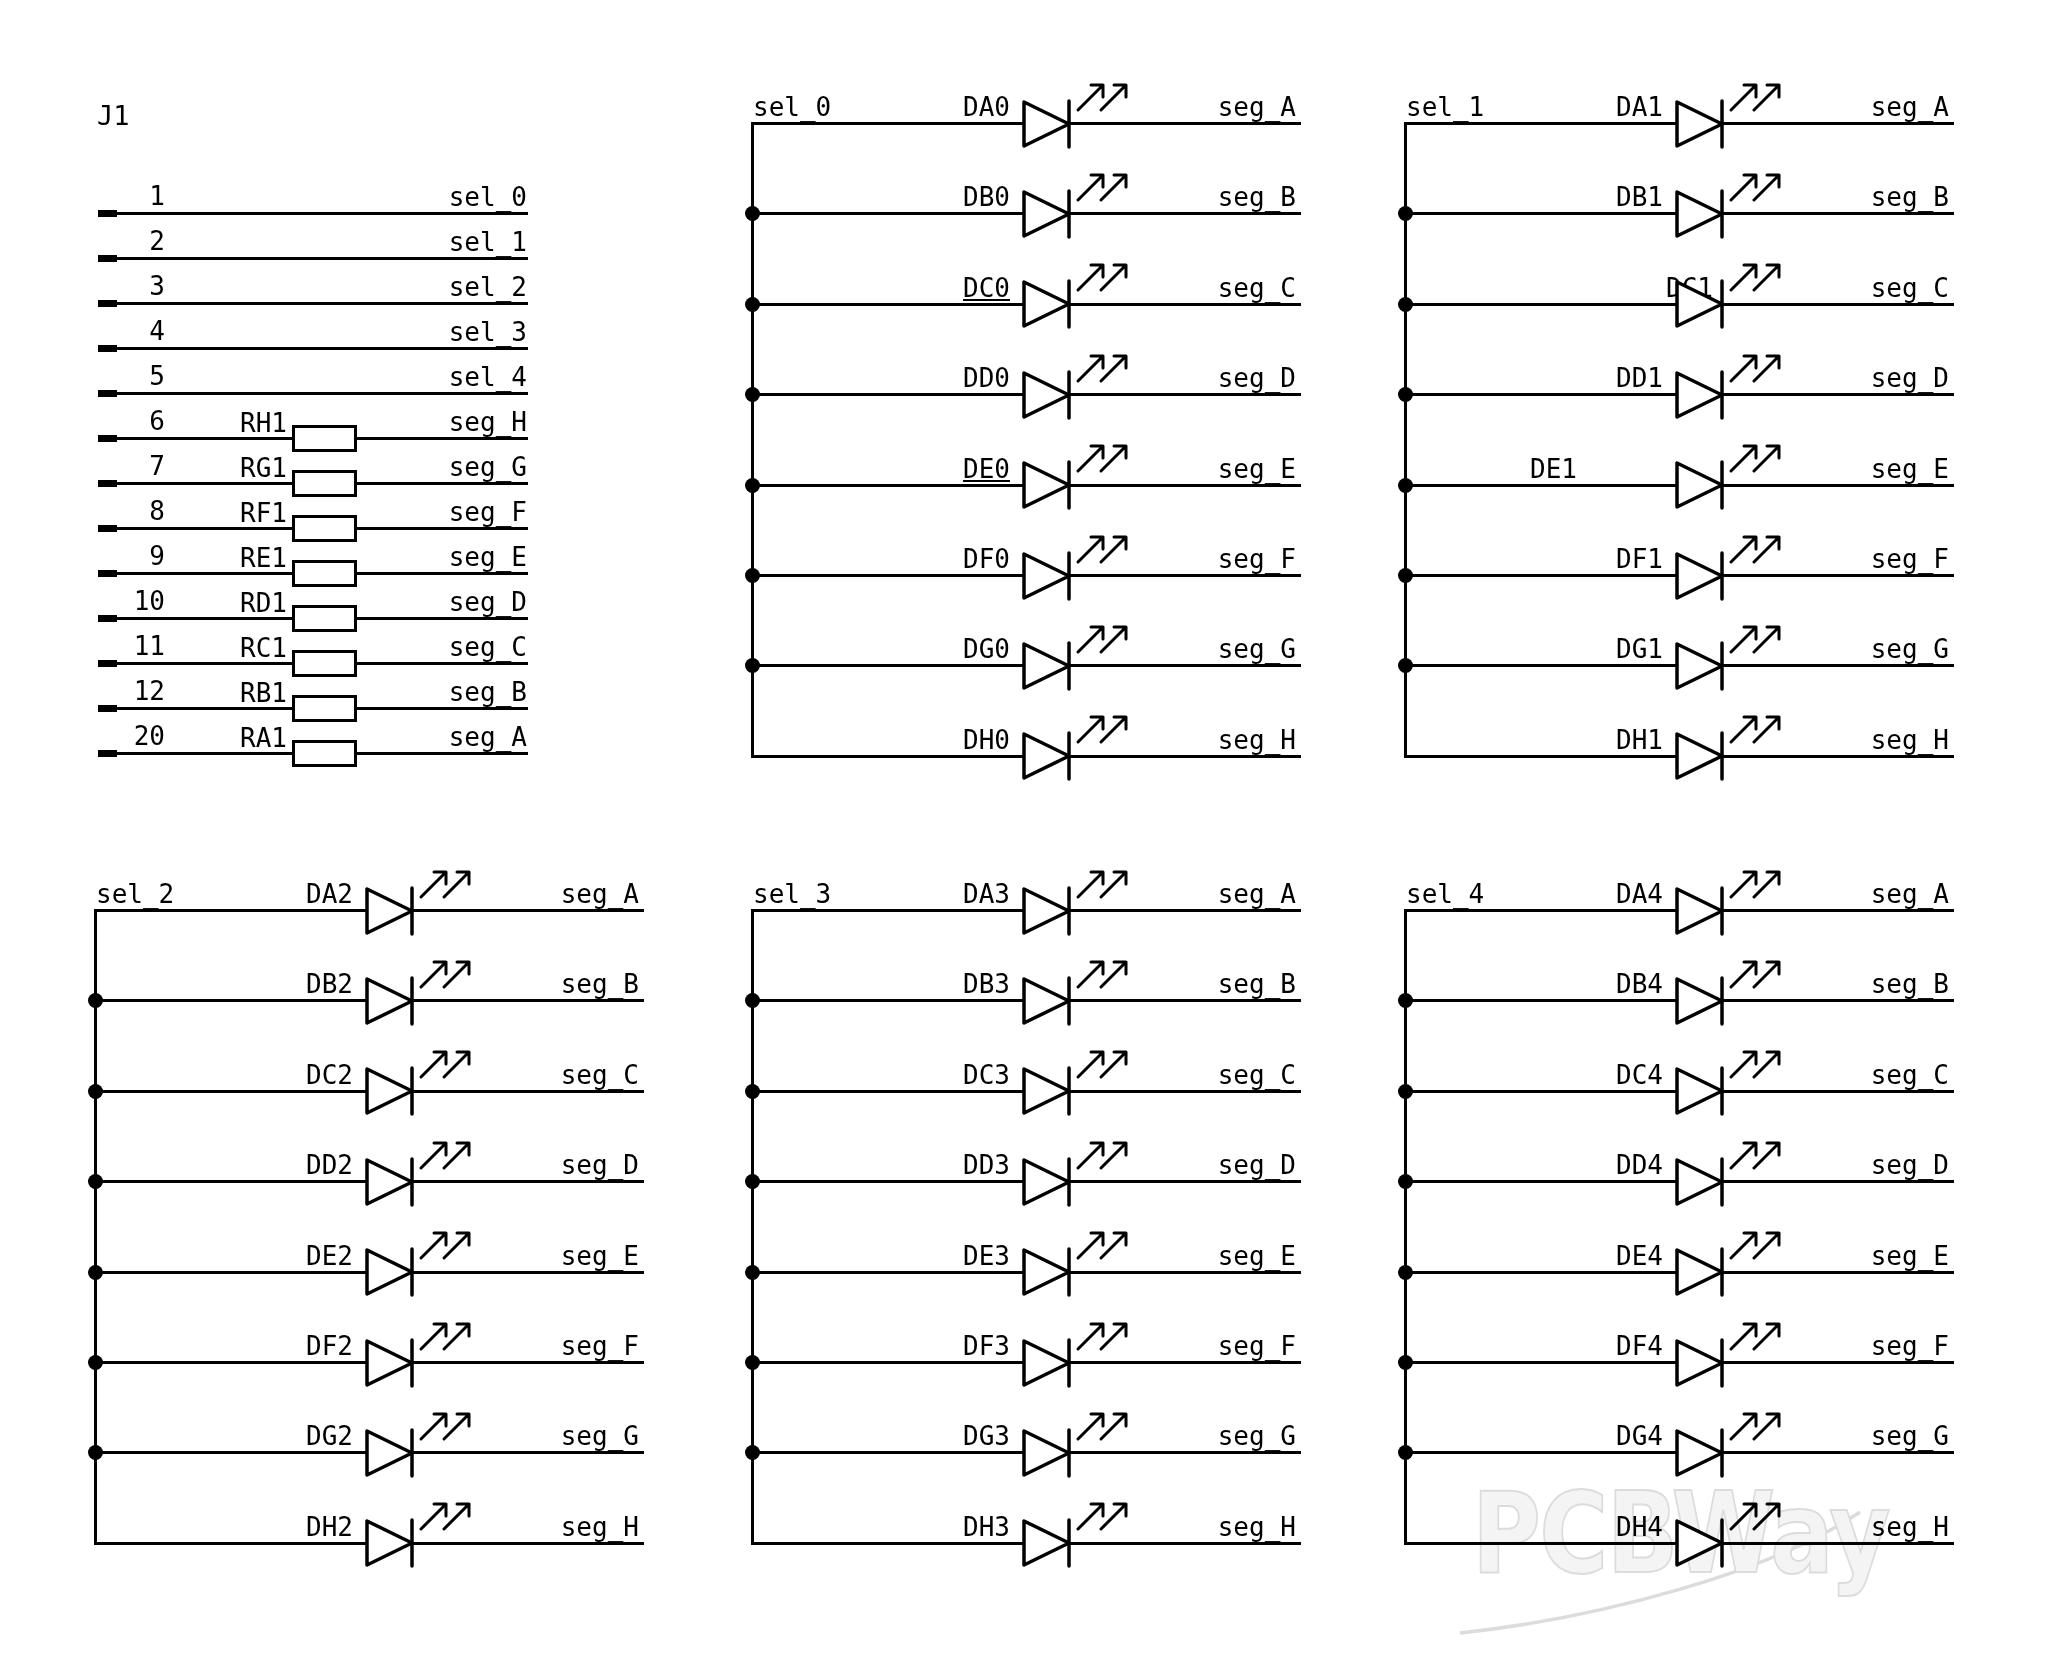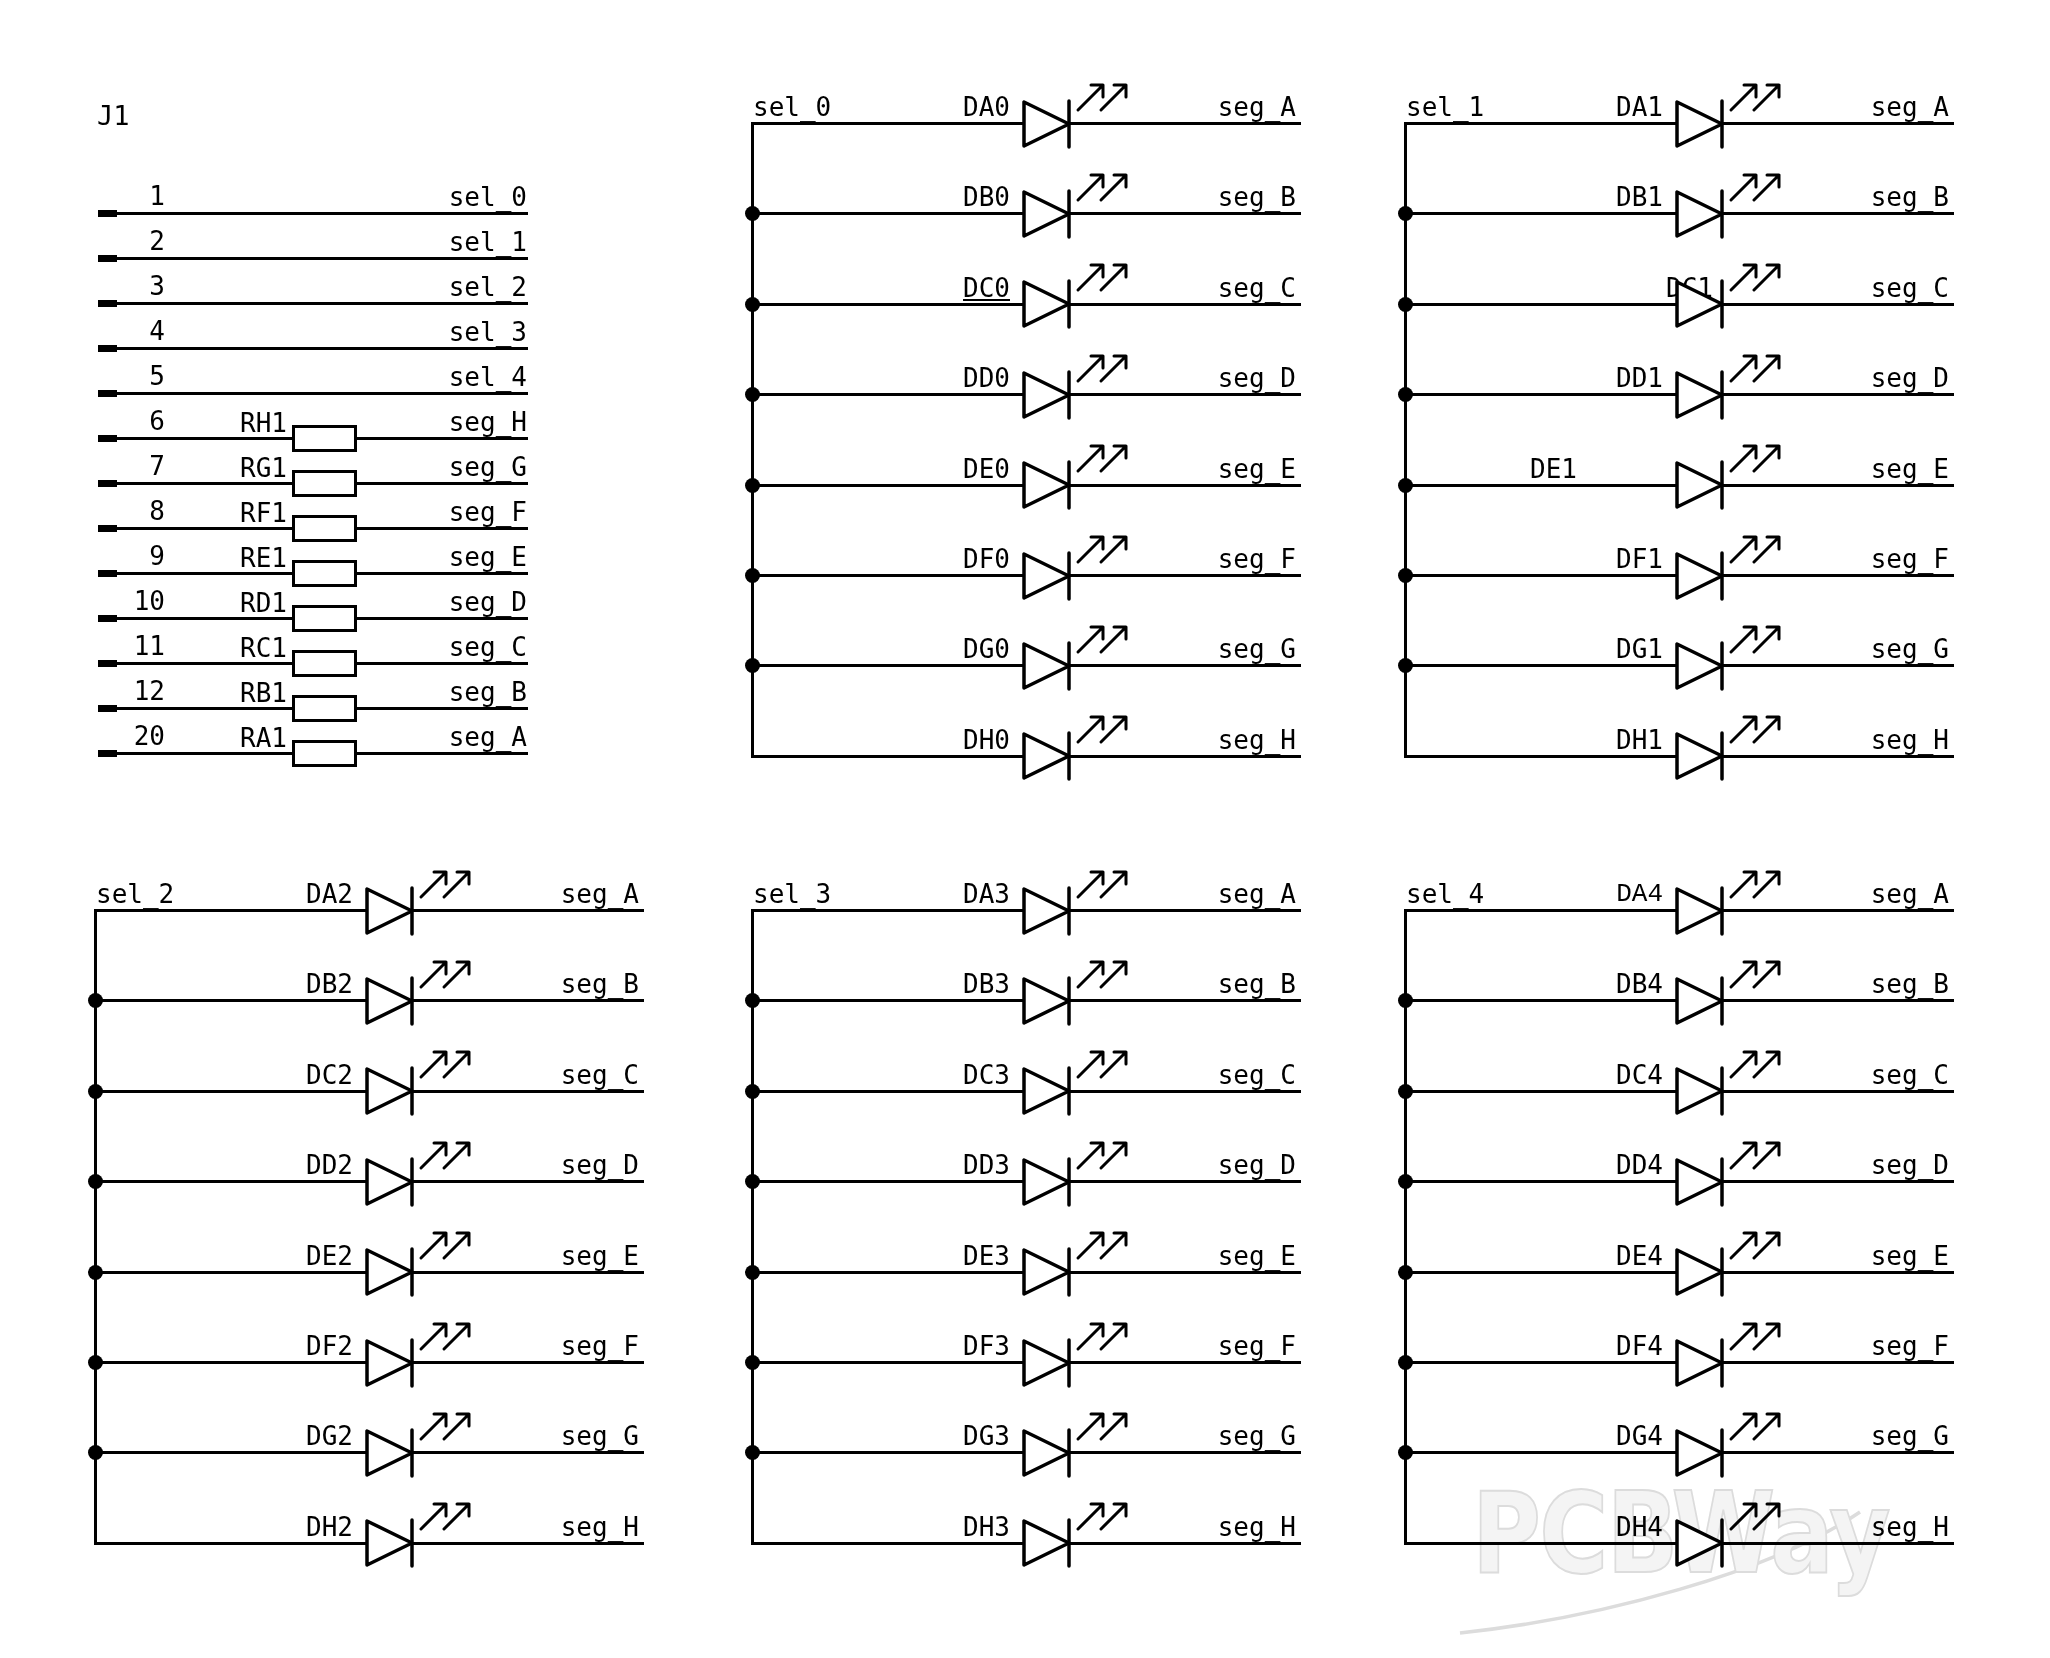--- a/index.html
+++ b/index.html
@@ -187,21 +187,21 @@
       <polygon points="13,28 13,72 58,50" fill="#ffffff" stroke="#000000" stroke-width="3.5" stroke-linejoin="round"></polygon>
       <line x1="58" y1="27" x2="58" y2="73" stroke="#000000" stroke-width="3.5" stroke-linecap="round"></line>
       <path d="M67,36 L92,11 M92,11 L80,11 M92,11 L92,23" fill="none" stroke="#000000" stroke-width="3" stroke-linecap="round"></path>
       <path d="M90,36 L115,11 M115,11 L103,11 M115,11 L115,23" fill="none" stroke="#000000" stroke-width="3" stroke-linecap="round"></path>
     </svg>
     <div class="label r seg" style="left: 1096px; top: 363.2px;">seg_D</div>
   </div>
           <div>
     <div class="wire-h" style="left: 751px; top: 483.6px; width: 550px;"></div>
     <div class="dot" style="left: 745px; top: 477.6px;"></div>
-    <div class="label r dlabel" style="left: 810px; top: 453.6px;">DE0</div>
+    <div class="label r dlabel" style="left: 810px; top: 453.6px; text-decoration: underline;">DE0</div>
     <svg class="led" width="140" height="78" viewBox="0 0 140 78" style="left: 1011px; top: 435.1px;">
       <polygon points="13,28 13,72 58,50" fill="#ffffff" stroke="#000000" stroke-width="3.5" stroke-linejoin="round"></polygon>
       <line x1="58" y1="27" x2="58" y2="73" stroke="#000000" stroke-width="3.5" stroke-linecap="round"></line>
       <path d="M67,36 L92,11 M92,11 L80,11 M92,11 L92,23" fill="none" stroke="#000000" stroke-width="3" stroke-linecap="round"></path>
       <path d="M90,36 L115,11 M115,11 L103,11 M115,11 L115,23" fill="none" stroke="#000000" stroke-width="3" stroke-linecap="round"></path>
     </svg>
     <div class="label r seg" style="left: 1096px; top: 453.6px;">seg_E</div>
   </div>
           <div>
     <div class="wire-h" style="left: 751px; top: 574px; width: 550px;"></div>
@@ -539,21 +539,21 @@
     </svg>
     <div class="label r seg" style="left: 1096px; top: 1511.8px;">seg_H</div>
   </div>
         </div>
         <div>
     <div class="label sel" style="left: 1406px; top: 879px;">sel_4</div>
     <div class="wire-v" style="left: 1404px; top: 910px; height: 634.8px;"></div>
   <div>
     <div class="wire-h" style="left: 1404px; top: 909px; width: 550px;"></div>
 
-    <div class="label r dlabel" style="left: 1463px; top: 879px; font-family: Liberation Mono, monospace;">DA4</div>
+    <div class="label r dlabel" style="left: 1463px; top: 879px;">DA4</div>
     <svg class="led" width="140" height="78" viewBox="0 0 140 78" style="left: 1664px; top: 860.5px;">
       <polygon points="13,28 13,72 58,50" fill="#ffffff" stroke="#000000" stroke-width="3.5" stroke-linejoin="round"></polygon>
       <line x1="58" y1="27" x2="58" y2="73" stroke="#000000" stroke-width="3.5" stroke-linecap="round"></line>
       <path d="M67,36 L92,11 M92,11 L80,11 M92,11 L92,23" fill="none" stroke="#000000" stroke-width="3" stroke-linecap="round"></path>
       <path d="M90,36 L115,11 M115,11 L103,11 M115,11 L115,23" fill="none" stroke="#000000" stroke-width="3" stroke-linecap="round"></path>
     </svg>
     <div class="label r seg" style="left: 1749px; top: 879px;">seg_A</div>
   </div>
           <div>
     <div class="wire-h" style="left: 1404px; top: 999.4px; width: 550px;"></div>

